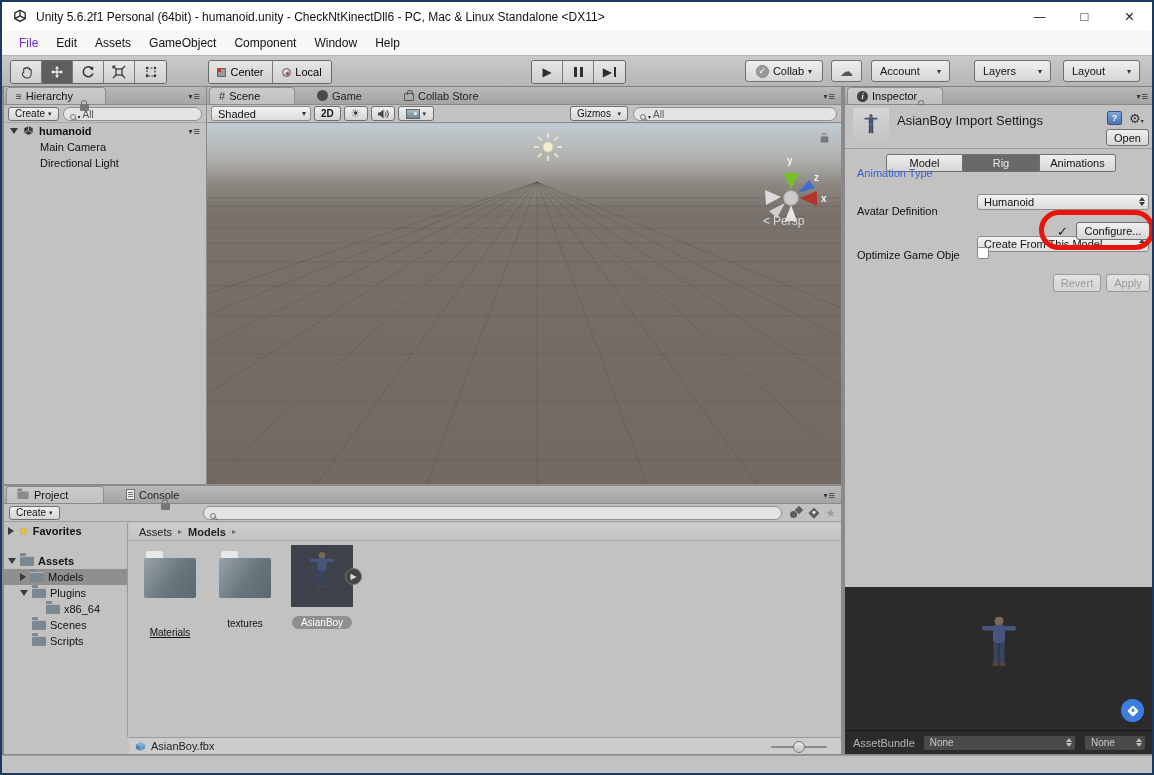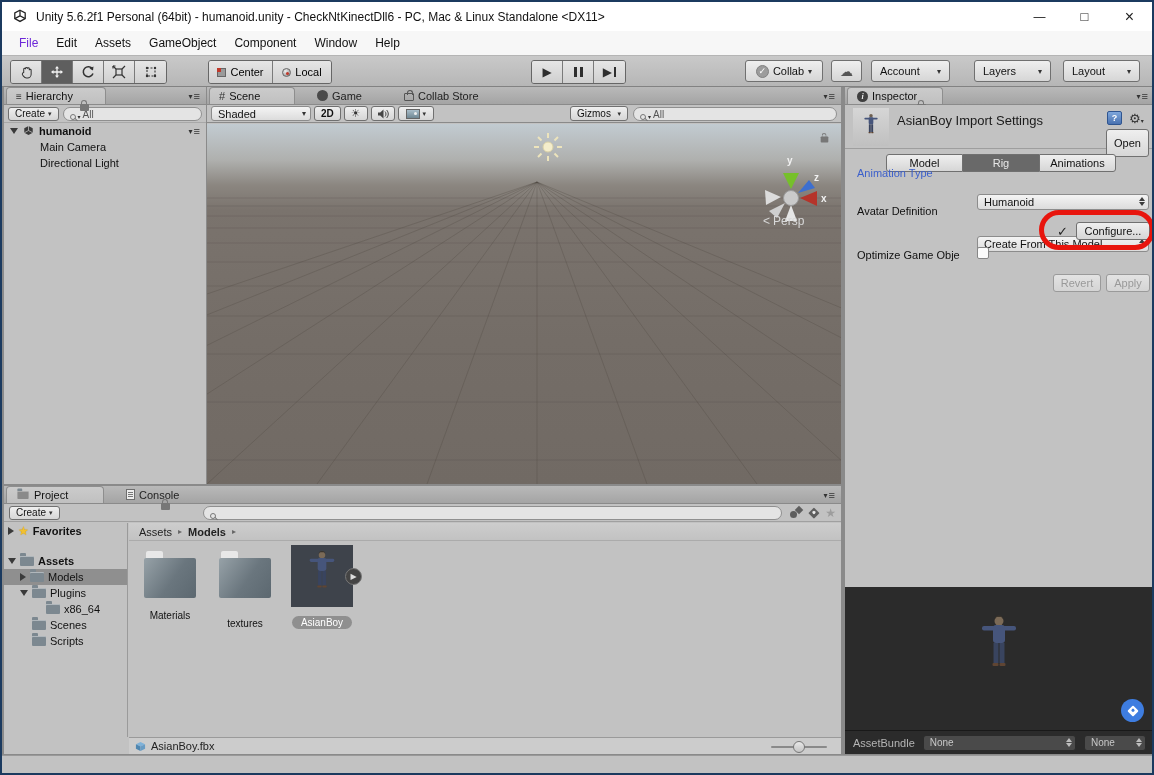--- a/index.html
+++ b/index.html
@@ -359,21 +359,21 @@
             <rect x="12" y="10" width="12" height="18" rx="3" fill="#46557B"></rect>
             <rect x="12.5" y="28" width="5" height="20" fill="#39445F"></rect>
             <rect x="18.5" y="28" width="5" height="20" fill="#39445F"></rect>
             <rect x="11.5" y="48" width="6" height="3" rx="1" fill="#5F4533"></rect>
             <rect x="18.5" y="48" width="6" height="3" rx="1" fill="#5F4533"></rect>
           </svg>
       </div>
       <span class="abs" style="left:52px;top:8px;font-size:13px;color:#1A1A1A;">AsianBoy Import Settings</span>
       <span class="abs help" style="left:262px;top:6px;"></span>
       <span class="abs" style="left:284px;top:4px;"><span class="gearch">⚙</span><span class="caret" style="font-size:6px;">▾</span></span>
-      <div class="abs btn" style="left:261px;top:24px;width:43px;height:28px;">
+      <div class="abs btn" style="left:261px;top:24px;width:43px;height:17px;">
         <span>Open</span>
       </div>
     </div>
 
     <div class="abs flex" style="left:41px;top:67px;height:18px;">
       <div class="btn" style="width:77px;height:18px;border-radius:3px 0 0 3px;">
         <span>Model</span>
       </div>
       <div class="btn" style="width:76px;height:18px;border-radius:0;border-left:none;border-right:none;background:#696969;color:#E8E8E8;">
         <span>Rig</span>
@@ -501,21 +501,21 @@
     <div class="abs" style="left:125px;top:37px;width:712px;height:214px;background:#C2C2C2;">
       <div class="flex" style="height:18px;background:linear-gradient(#CDCDCD,#C2C2C2);border-bottom:1px solid #ABABAB;padding:0 10px;gap:6px;font-size:11px;color:#222;">
         <span>Assets</span>
         <span class="caret" style="font-size:8px;color:#666;">▸</span>
         <span style="font-weight:bold;">Models</span>
         <span class="caret" style="font-size:8px;color:#666;">▸</span>
       </div>
 
       <div class="abs" style="left:8px;top:28px;width:66px;text-align:center;">
         <div class="folder-b" style="margin:7px auto 0;"></div>
-        <div style="font-size:10px;color:#111;margin-top:12px;">Materials</div>
+        <div style="font-size:10px;color:#111;margin-top:29px;text-decoration:underline;">Materials</div>
       </div>
       <div class="abs" style="left:83px;top:28px;width:66px;text-align:center;">
         <div class="folder-b" style="margin:7px auto 0;"></div>
         <div style="font-size:10px;color:#111;margin-top:20px;">textures</div>
       </div>
       <div class="abs" style="left:158px;top:22px;width:70px;text-align:center;">
         <div style="position:relative;width:62px;height:62px;margin:0 auto;background:#3E434B;">
           <svg width="26" height="56" viewBox="0 0 36 70" style="margin-top:3px;">
             <circle cx="18" cy="6" r="4.5" fill="#7B6A57"></circle>
             <path d="M13.5 5 a4.5 4.5 0 0 1 9 0 l-1.5 -3 h-6 Z" fill="#3A342C"></path>

